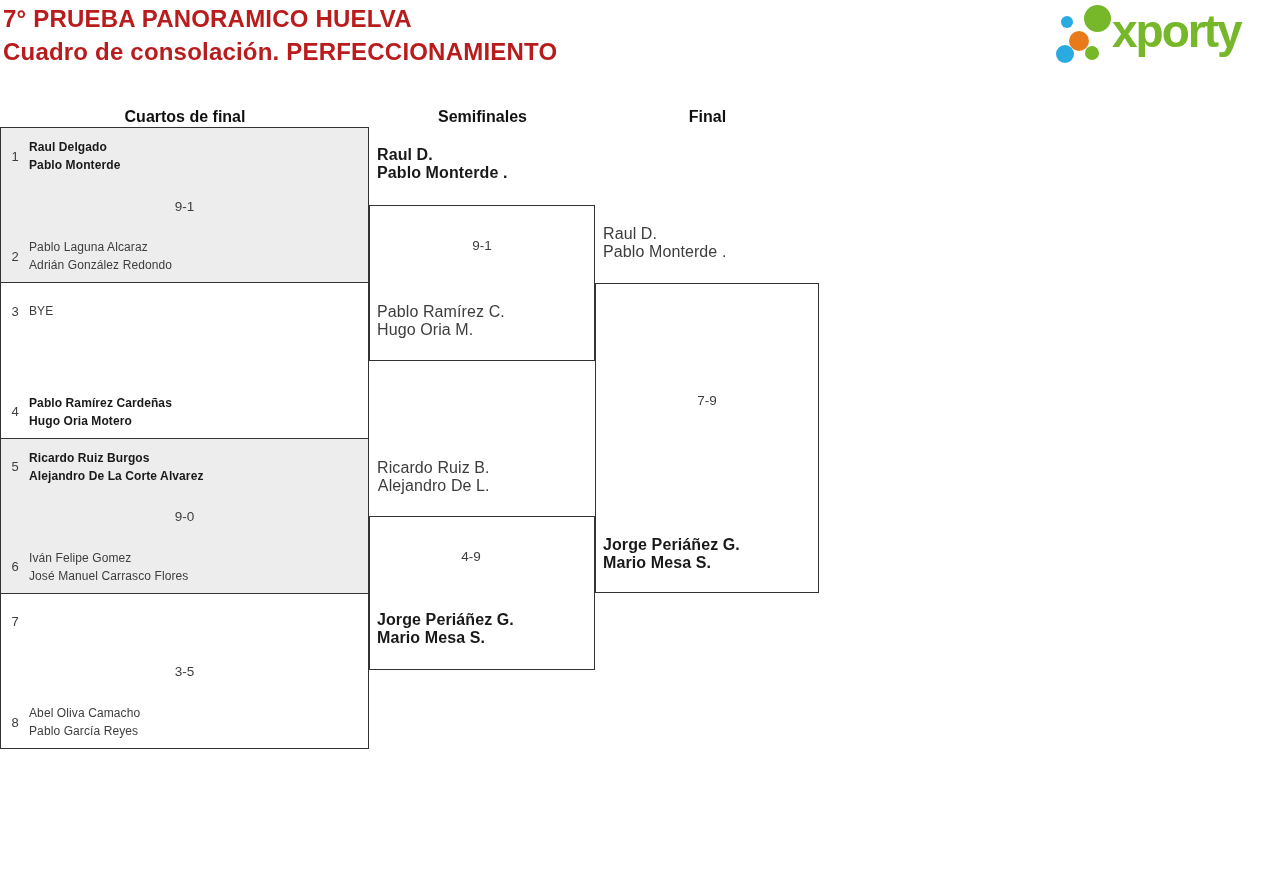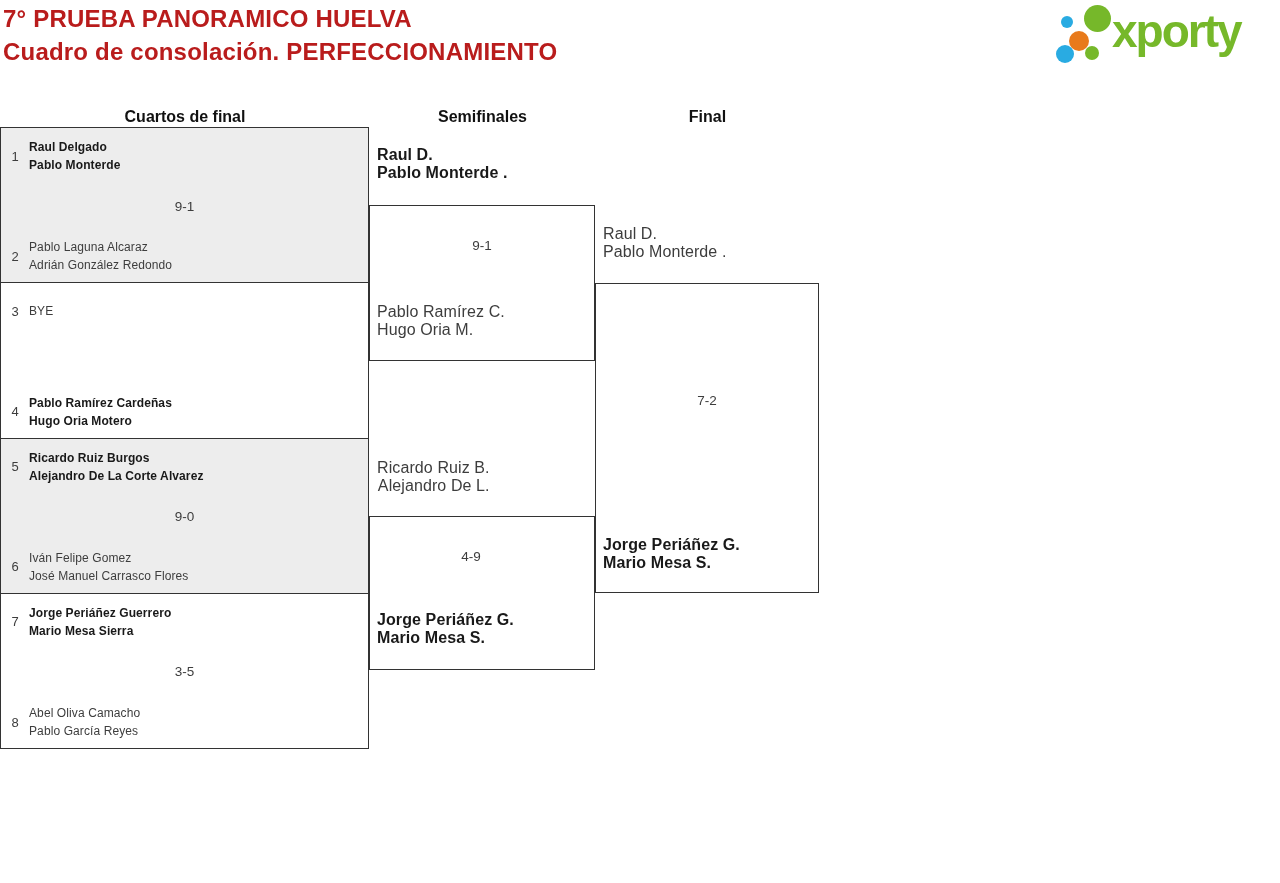--- a/index.html
+++ b/index.html
@@ -138,24 +138,20 @@
         <div class="team">
           <div>Iván Felipe Gomez</div>
           <div>José Manuel Carrasco Flores</div>
         </div>
       </div>
     </div>
 
     <div class="qf-block">
       <div class="team-row">
         <div class="seed">7</div>
-        <div class="team win">
-          <div>Jorge Periáñez Guerrero</div>
-          <div>Mario Mesa Sierra</div>
-        </div>
       </div>
       <div class="qf-score">3-5</div>
       <div class="team-row">
         <div class="seed">8</div>
         <div class="team">
           <div>Abel Oliva Camacho</div>
           <div>Pablo García Reyes</div>
         </div>
       </div>
     </div>
@@ -183,19 +179,19 @@
   <div class="round-score score-sf2">4-9</div>
   <div class="bracket-label win lbl-sf2-bottom">
     <div>Jorge Periáñez G.</div>
     <div>Mario Mesa S.</div>
   </div>
 
   <div class="bracket-label lbl-final-top">
     <div>Raul D.</div>
     <div>Pablo Monterde .</div>
   </div>
-  <div class="round-score score-final">7-2</div>
+  <div class="round-score score-final">7-9</div>
   <div class="bracket-label win lbl-final-bottom">
     <div>Jorge Periáñez G.</div>
     <div>Mario Mesa S.</div>
   </div>
 
 </div>
 
 </body></html>

